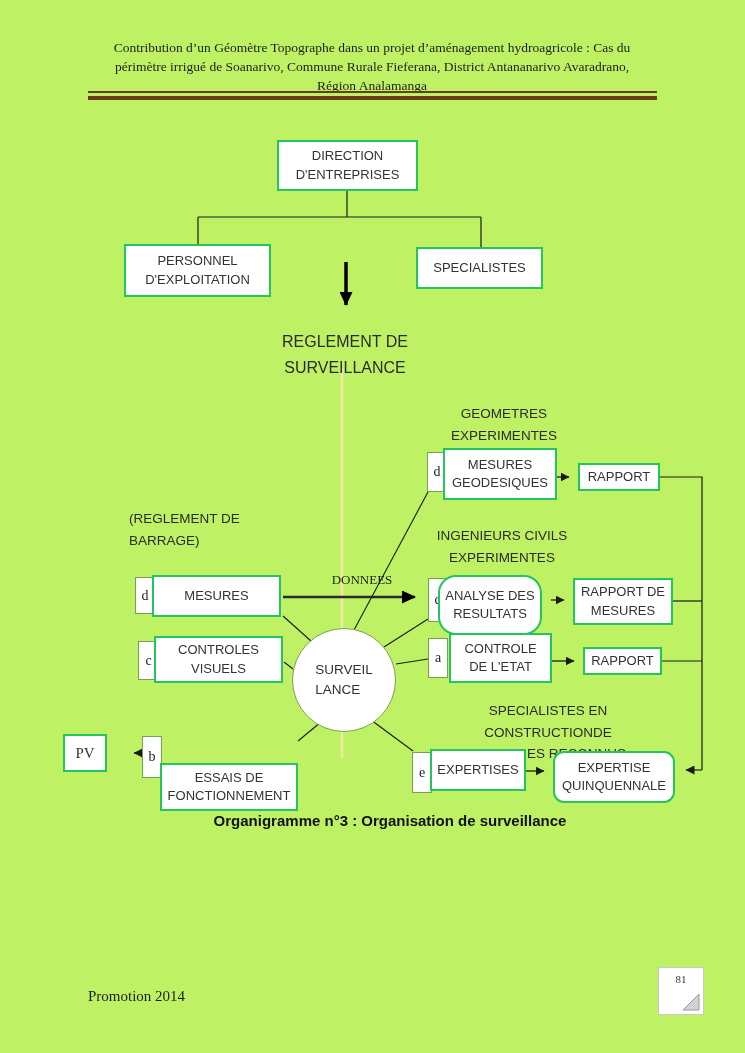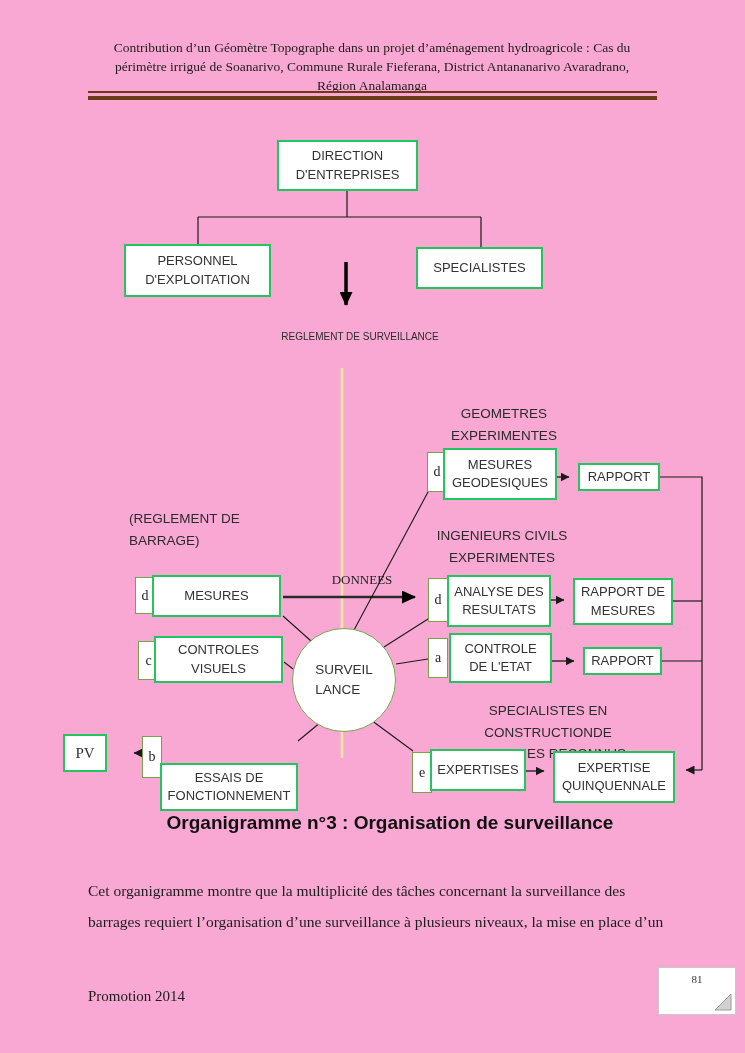--- a/index.html
+++ b/index.html
@@ -1,16 +1,16 @@
 <!DOCTYPE html>
 <html><head>
 <meta charset="utf-8">
 <style>
   html,body{margin:0;padding:0;background:#fff;}
-  .page{position:relative;width:745px;height:1053px;background:#f9a8d4;overflow:hidden;
+  .page{position:relative;width:745px;height:1053px;background:#bef264;overflow:hidden;
         font-family:"Liberation Sans",sans-serif;}
   .abs{position:absolute;}
   .pre{white-space:pre-line;}
 
   
   .hdr{left:72px;top:38px;width:600px;text-align:center;
        font-family:"Liberation Serif",serif;font-size:13.5px;line-height:19px;color:#1d1d1d;}
   .rule-thin{left:88px;top:91px;width:569px;height:2px;background:#6b3a17;}
   .rule-thick{left:88px;top:96px;width:569px;height:4px;background:#6b3a17;}
 
@@ -28,25 +28,25 @@
 
   .dlabel{position:absolute;font-size:13.5px;color:#2b2b2b;text-align:center;
         white-space:pre-line;line-height:1.6;z-index:3;}
   .dlabel-left{text-align:left;}
   .donnees{position:absolute;font-family:"Liberation Serif",serif;font-size:13px;color:#1d1d1d;
         text-align:center;z-index:3;}
 
   svg.wires{position:absolute;left:0;top:0;width:745px;height:1053px;z-index:1;pointer-events:none;}
 
   .caption{left:40px;top:812px;width:700px;text-align:center;font-weight:bold;
-        font-size:19px;color:#111;}
+        font-size:15px;color:#111;}
   .body-text{left:88px;top:876px;width:600px;font-family:"Liberation Serif",serif;
         font-size:15.5px;line-height:30.5px;color:#1d1d1d;white-space:pre-line;}
   .footer{left:88px;top:988px;font-family:"Liberation Serif",serif;font-size:15px;color:#1d1d1d;}
-  .pagebox{left:658px;top:967px;width:78px;height:48px;box-sizing:border-box;
+  .pagebox{left:658px;top:967px;width:46px;height:48px;box-sizing:border-box;
         border:1px solid #c9c9c9;background:#fff;}
   .pagenum{position:absolute;top:5px;left:0;width:100%;text-align:center;
         font-family:"Liberation Serif",serif;font-size:11px;color:#333;}
   .fold{position:absolute;right:2px;bottom:2px;}
 </style>
 </head>
 <body>
 
 <div class="page">
 
@@ -102,41 +102,41 @@
       <line x1="321" y1="722" x2="298" y2="741"></line>
       <line x1="371" y1="720" x2="413" y2="751"></line>
     </g>
   </svg>
 
   <div class="gbox b2" style="left:277px;top:140px;width:141px;height:51px;">DIRECTION
 D'ENTREPRISES</div>
   <div class="gbox b2" style="left:416px;top:247px;width:127px;height:42px;">SPECIALISTES</div>
   <div class="gbox b2" style="left:124px;top:244px;width:147px;height:53px;">PERSONNEL
 D'EXPLOITATION</div>
-  <div class="dlabel" style="left:240px;top:329px;width:240px;font-size:10px;">REGLEMENT DE SURVEILLANCE</div>
+  <div class="dlabel" style="left:225px;top:329px;width:240px;font-size:16px;">REGLEMENT DE SURVEILLANCE</div>
 
   <div class="dlabel" style="left:424px;top:403px;width:160px;">GEOMETRES
 EXPERIMENTES</div>
   <div class="dlabel dlabel-left" style="left:129px;top:508px;width:180px;">(REGLEMENT DE BARRAGE)</div>
   <div class="dlabel" style="left:422px;top:525px;width:160px;">INGENIEURS CIVILS
 EXPERIMENTES</div>
   <div class="dlabel" style="left:428px;top:700px;width:240px;">SPECIALISTES EN CONSTRUCTIONDE
 BARRAGES RECONNUS</div>
   <div class="donnees" style="left:328px;top:572px;width:68px;">DONNEES</div>
 
   <div class="lbox" style="left:427px;top:452px;width:20px;height:40px;">d</div>
   <div class="gbox b2" style="left:443px;top:448px;width:114px;height:52px;">MESURES
 GEODESIQUES</div>
   <div class="gbox" style="left:578px;top:463px;width:82px;height:28px;">RAPPORT</div>
 
   <div class="lbox" style="left:135px;top:577px;width:20px;height:37px;">d</div>
   <div class="gbox" style="left:152px;top:575px;width:129px;height:42px;">MESURES</div>
 
   <div class="lbox" style="left:428px;top:578px;width:20px;height:44px;">d</div>
-  <div class="gbox" style="left:447px;top:575px;width:104px;height:52px;">ANALYSE DES
+  <div class="gbox" style="left:438px;top:575px;width:104px;height:60px;border-radius:18px;">ANALYSE DES
 RESULTATS</div>
   <div class="gbox b2" style="left:573px;top:578px;width:100px;height:47px;">RAPPORT DE
 MESURES</div>
 
   <div class="lbox" style="left:138px;top:641px;width:21px;height:39px;">c</div>
   <div class="gbox" style="left:154px;top:636px;width:129px;height:47px;">CONTROLES
 VISUELS</div>
 
   <div class="circle" style="left:292px;top:628px;width:104px;height:104px;">SURVEIL
 LANCE</div>
@@ -146,26 +146,24 @@
 DE L'ETAT</div>
   <div class="gbox" style="left:583px;top:647px;width:79px;height:28px;">RAPPORT</div>
 
   <div class="gbox" style="left:63px;top:734px;width:44px;height:38px;font-family:'Liberation Serif',serif;font-size:15px;">PV</div>
   <div class="lbox" style="left:142px;top:736px;width:20px;height:42px;">b</div>
   <div class="gbox" style="left:160px;top:731px;width:138px;height:48px;margin-top:32px;">ESSAIS DE
 FONCTIONNEMENT</div>
 
   <div class="lbox" style="left:412px;top:752px;width:20px;height:41px;">e</div>
   <div class="gbox b2" style="left:430px;top:749px;width:96px;height:42px;">EXPERTISES</div>
-  <div class="gbox b2" style="left:553px;top:751px;width:122px;height:52px;">EXPERTISE
+  <div class="gbox b2" style="left:553px;top:751px;width:122px;height:52px;border-radius:11px;">EXPERTISE
 QUINQUENNALE</div>
 
   <div class="abs caption">Organigramme n°3 : Organisation de surveillance</div>
-  <div class="abs body-text">Cet organigramme montre que la multiplicité des tâches concernant la surveillance des
-barrages requiert l’organisation d’une surveillance à plusieurs niveaux, la mise en place d’un</div>
 
   <div class="abs footer">Promotion 2014</div>
   <div class="abs pagebox">
     <div class="pagenum">81</div>
     <svg class="fold" width="20" height="20" viewBox="0 0 20 20">
       <polygon points="2,18 18,2 18,18" fill="#d2d2d2" stroke="#9a9a9a" stroke-width="1"></polygon>
     </svg>
   </div>
 
 </div>

